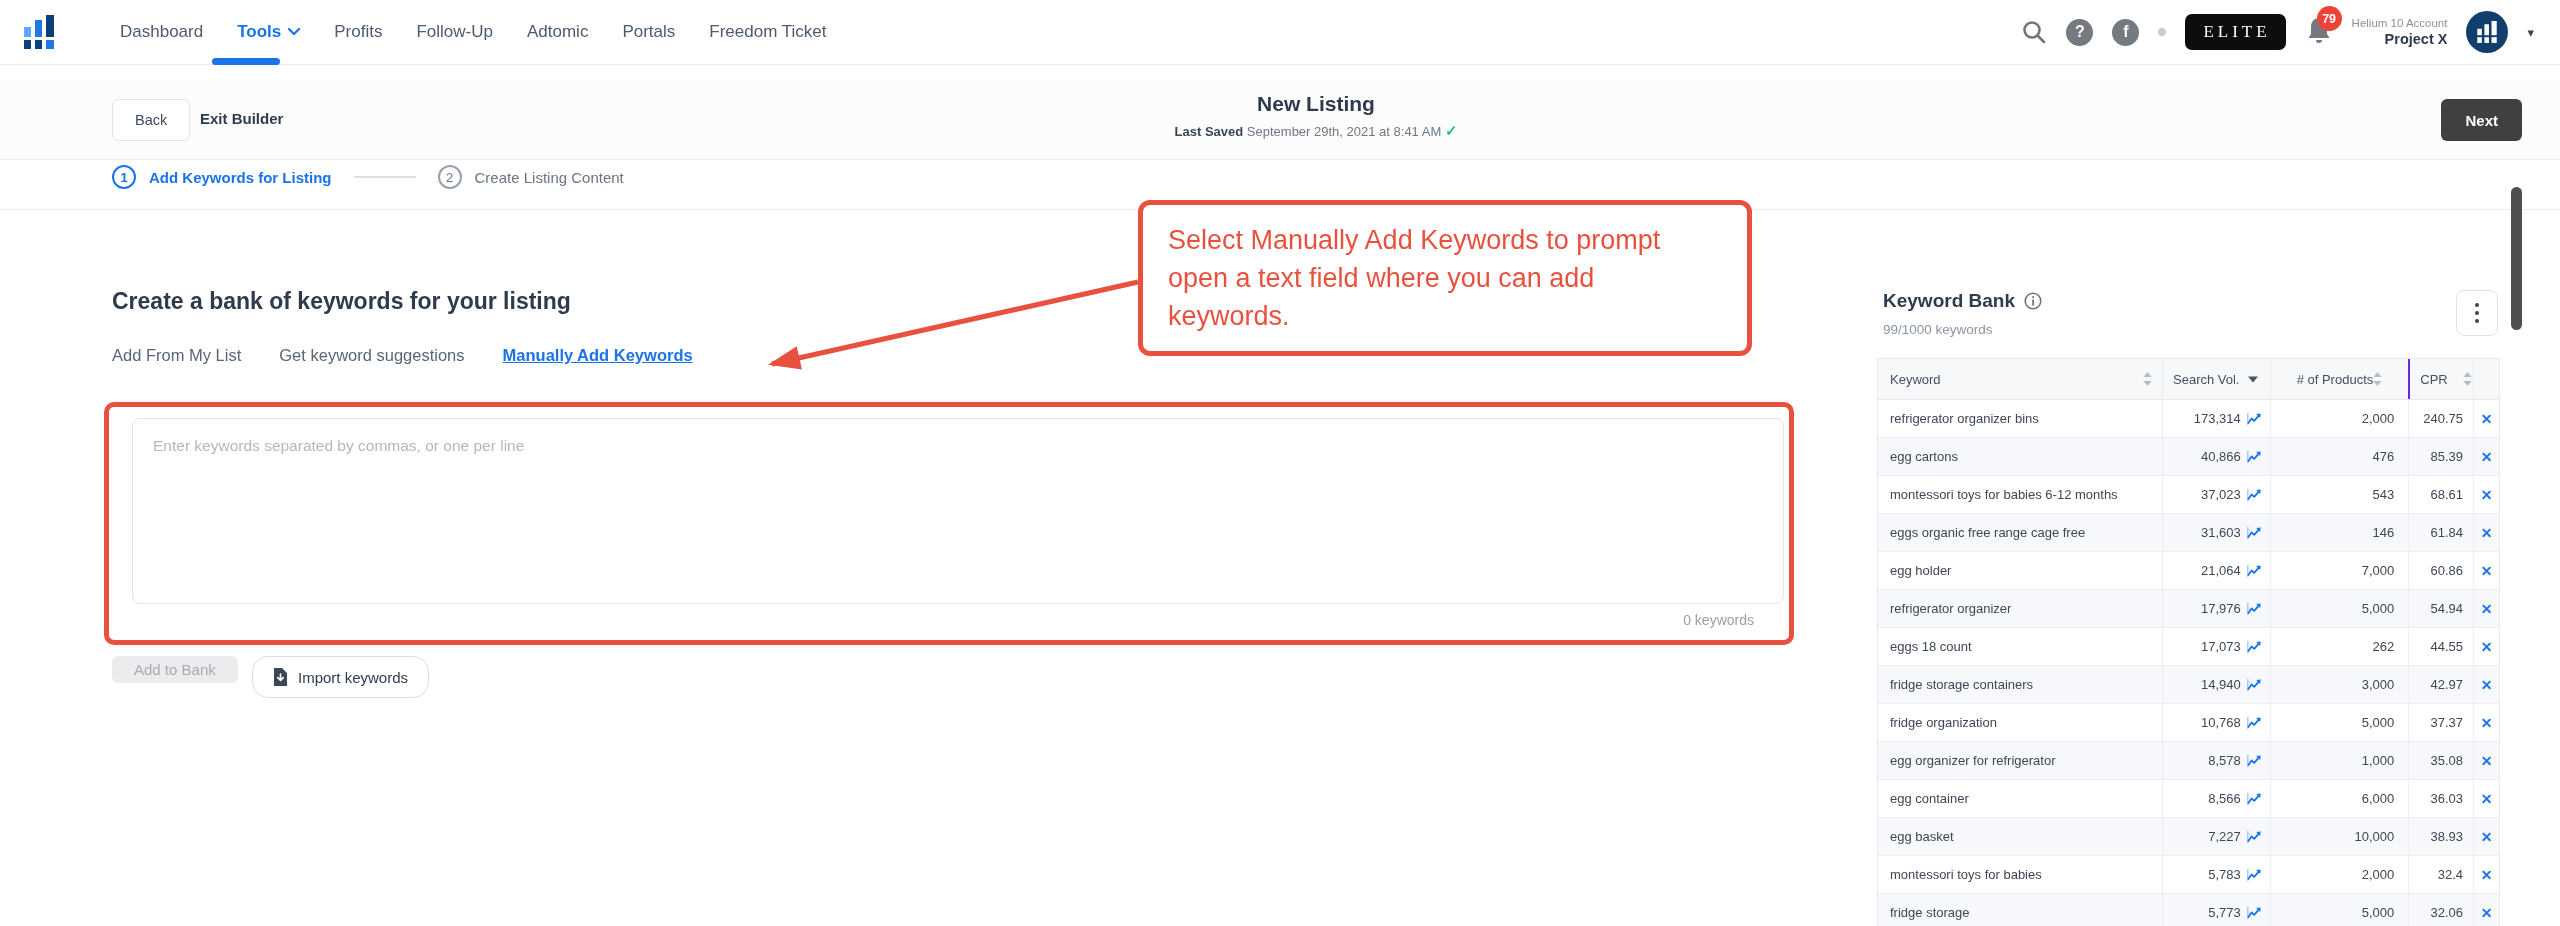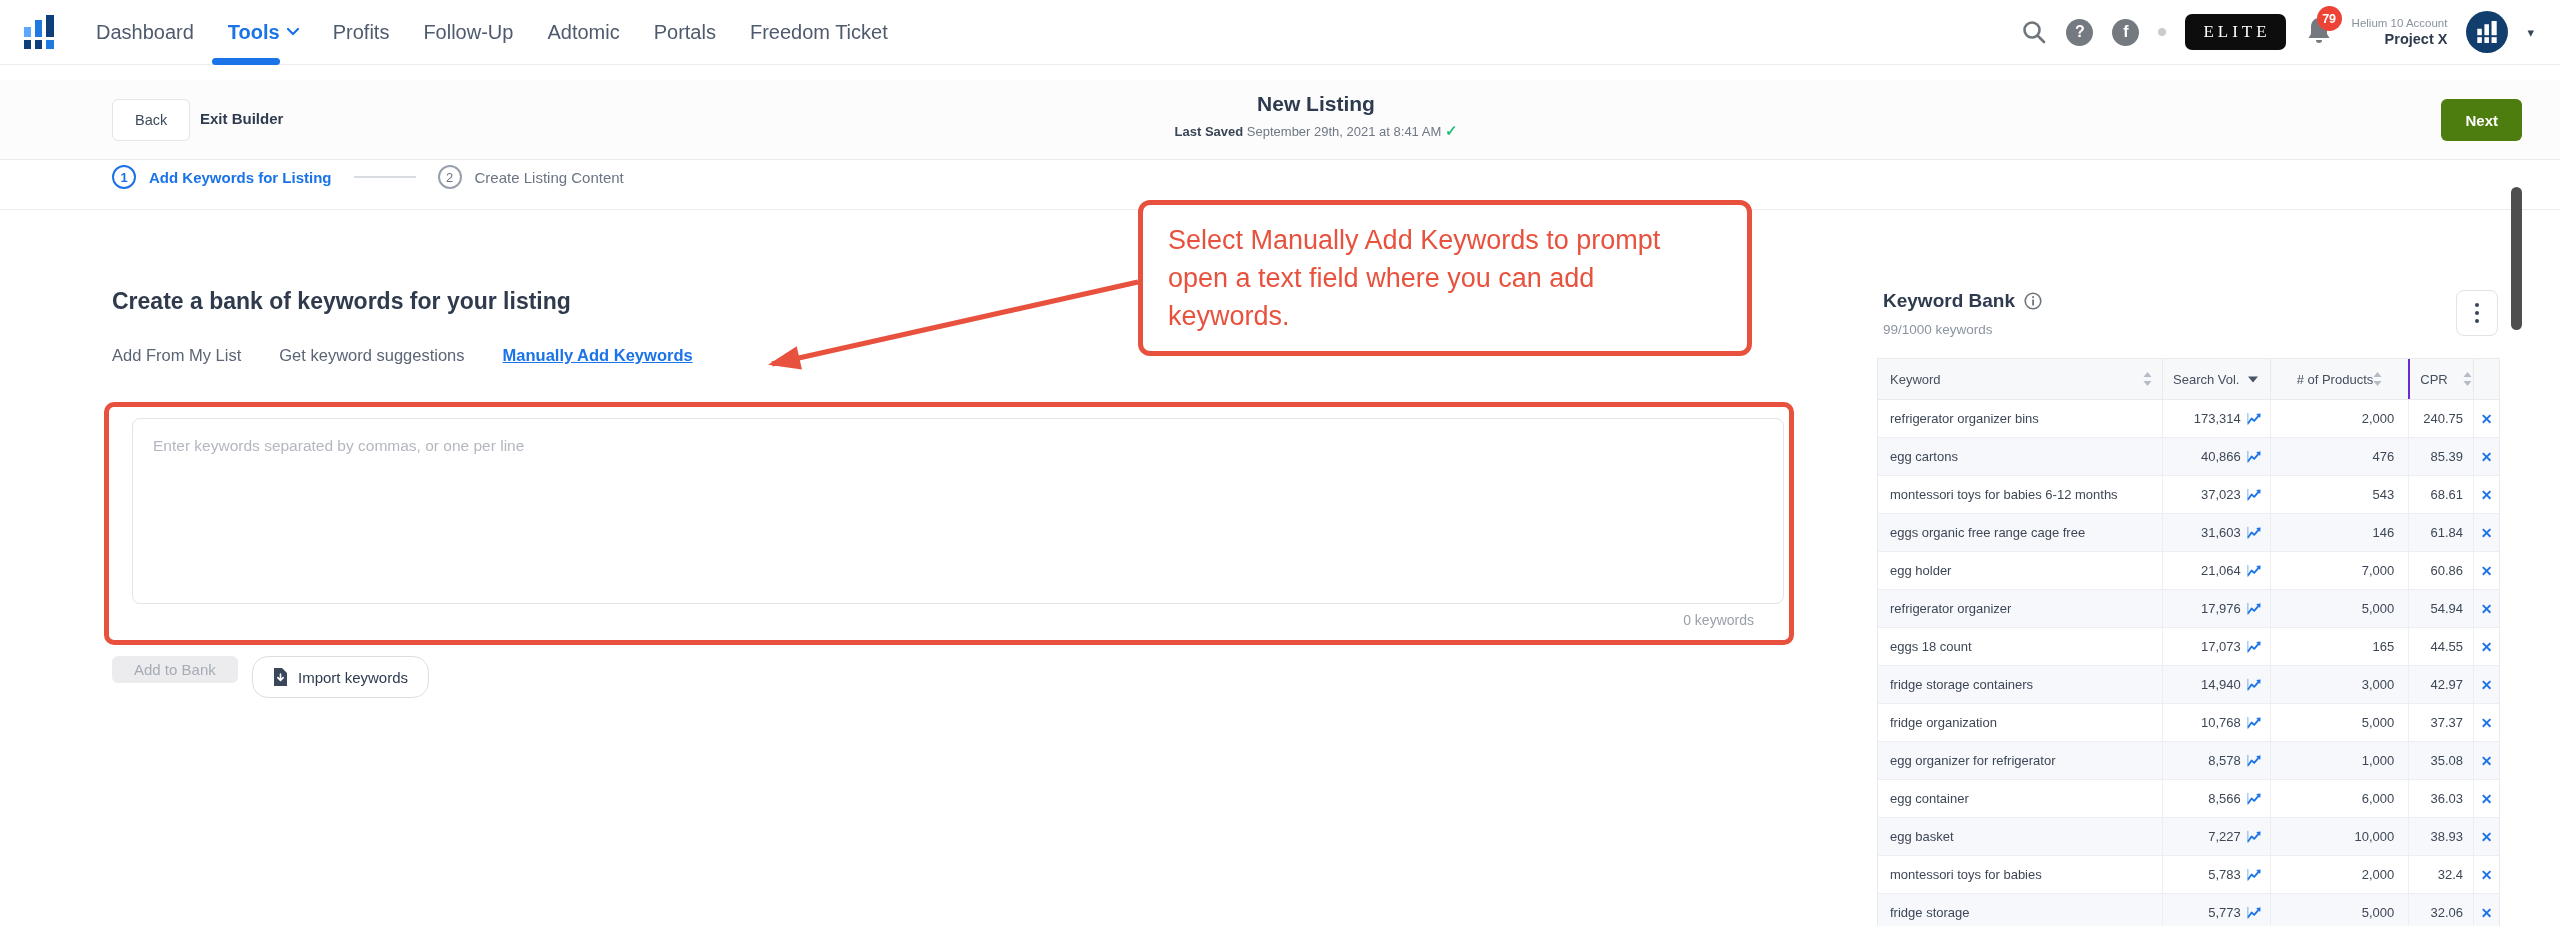--- a/index.html
+++ b/index.html
@@ -5,21 +5,21 @@
   * { margin:0; padding:0; box-sizing:border-box; }
   html,body { width:2560px; height:926px; }
   body {
     position:relative; overflow:hidden; background:#fff;
     font-family:"Liberation Sans", sans-serif; color:#2e3b4e;
   }
   
   .topnav { position:absolute; top:0; left:0; width:2560px; height:65px;
     background:#fff; border-bottom:1px solid #ececf0; display:flex; align-items:center; z-index:5; }
   .logo { margin:0 42px 0 24px; display:flex; align-items:flex-end; cursor:pointer; }
-  .navitems { display:flex; align-items:center; gap:34px; font-size:20px; color:#4e5a6d; }
+  .navitems { display:flex; align-items:center; gap:34px; font-size:17px; color:#4e5a6d;margin-left:24px; }
   .navitem { cursor:pointer; display:flex; align-items:center; gap:7px; }
   .navitem.active { color:#1a73e8; font-weight:700; }
   .tools-underline { position:absolute; left:212px; top:58px; width:68px; height:7px;
     border-radius:4px; background:#1a73e8; }
   .nav-right { margin-left:auto; display:flex; align-items:center; gap:19px; padding-right:26px; }
   .circle-ic { width:27px; height:27px; border-radius:50%; background:#757a80; color:#fff;
     display:flex; align-items:center; justify-content:center; font-size:16px; font-weight:700; cursor:pointer; }
   .tiny-dot { width:8px; height:8px; border-radius:50%; background:#cbcbcb; }
   .elite { background:#0d0d0d; color:#fff; font-family:"Liberation Serif", serif;
     letter-spacing:4px; font-size:17px; padding:8px 15px 8px 18px; border-radius:7px; cursor:pointer; }
@@ -39,21 +39,21 @@
   .btn-back { position:absolute; left:112px; top:19px; height:42px; padding:0 22px;
     background:#fff; border:1px solid #e3e5ea; border-radius:6px; font-size:14.5px;
     color:#3d4a5c; cursor:pointer; font-family:inherit; }
   .exit-builder { position:absolute; left:200px; top:30px; font-size:15px; font-weight:700; cursor:pointer; }
   .titleblock { position:absolute; left:1316px; transform:translateX(-50%); top:12px; text-align:center; }
   .page-title { font-size:21px; font-weight:700; color:#2e3b4e; }
   .last-saved { margin-top:6px; font-size:13px; color:#6f7884; }
   .last-saved b { color:#3a4556; }
   .check { color:#21bf73; font-size:15px; font-weight:700; }
   .btn-next { position:absolute; right:38px; top:19px; height:42px; padding:0 24px;
-    background:#4d7c0f; border:none; border-radius:6px; color:#fff; font-size:15px;
+    background:#404040; border:none; border-radius:6px; color:#fff; font-size:15px;
     font-weight:700; cursor:pointer; font-family:inherit; }
   
   .stepper { position:absolute; top:145px; left:0; width:2560px; height:65px;
     border-bottom:1px solid #ececf0; display:flex; align-items:center; padding-left:112px; background:#fff; }
   .step { display:flex; align-items:center; gap:13px; cursor:pointer; }
   .step-circle { width:24px; height:24px; border-radius:50%; border:2px solid #98a0ac;
     color:#6b7583; font-size:13px; display:flex; align-items:center; justify-content:center; }
   .step-label { font-size:15px; color:#6b7583; }
   .step.active .step-circle { border-color:#1a73e8; color:#1a73e8; font-weight:700; }
   .step.active .step-label { color:#1a73e8; font-weight:700; }
@@ -378,21 +378,21 @@
   <div class="krow">
     <div class="c-kw">eggs 18 count</div>
     <div class="c-sv">
       <span class="sv-num">17,073</span>
       <svg class="trend" width="15" height="12" viewBox="0 0 15 12">
         <path d="M1 10.5 L4.6 5.5 L7.2 7.8 L12.6 1.6" stroke="#1a73e8" stroke-width="1.8" fill="none" stroke-linejoin="round"></path>
         <path d="M9.2 1 L13.6 0.6 L13.2 5 Z" fill="#1a73e8"></path>
         <rect x="0" y="0" width="1.6" height="12" fill="#1a73e8" opacity="0.35"></rect>
       </svg>
     </div>
-    <div class="c-pr">165</div>
+    <div class="c-pr">262</div>
     <div class="c-cpr">44.55</div>
     <div class="c-x">✕</div>
   </div>
 
   <div class="krow">
     <div class="c-kw">fridge storage containers</div>
     <div class="c-sv">
       <span class="sv-num">14,940</span>
       <svg class="trend" width="15" height="12" viewBox="0 0 15 12">
         <path d="M1 10.5 L4.6 5.5 L7.2 7.8 L12.6 1.6" stroke="#1a73e8" stroke-width="1.8" fill="none" stroke-linejoin="round"></path>

